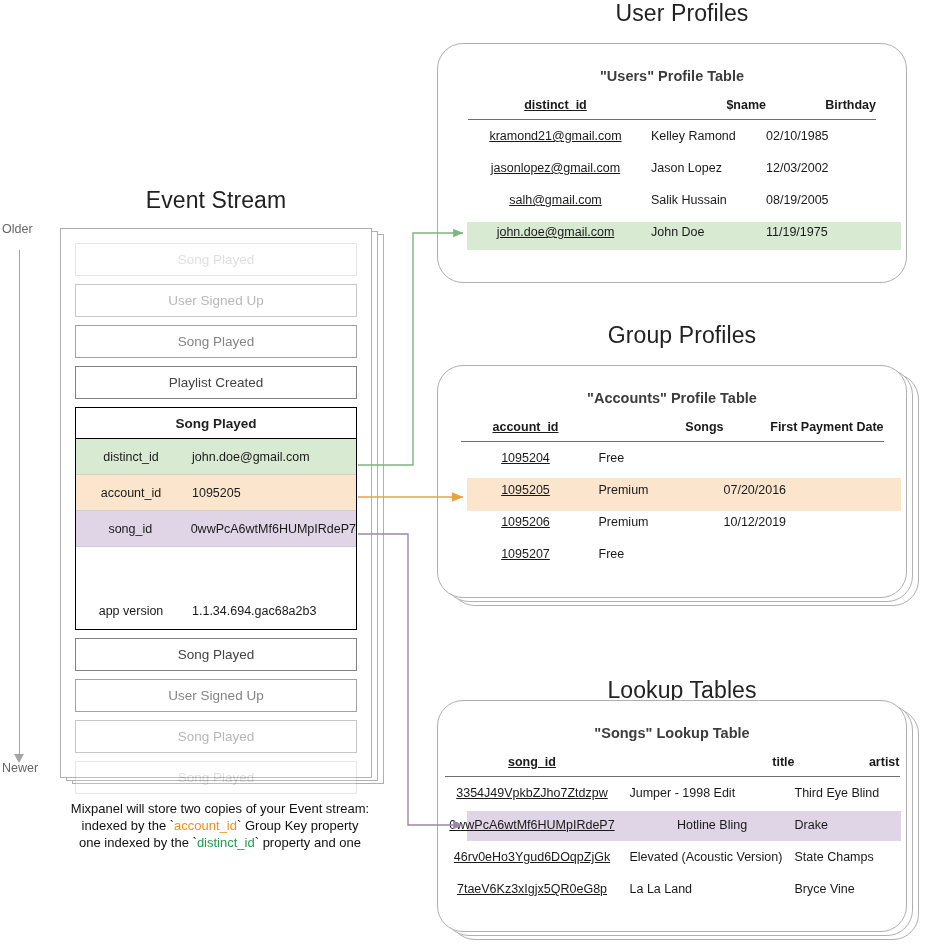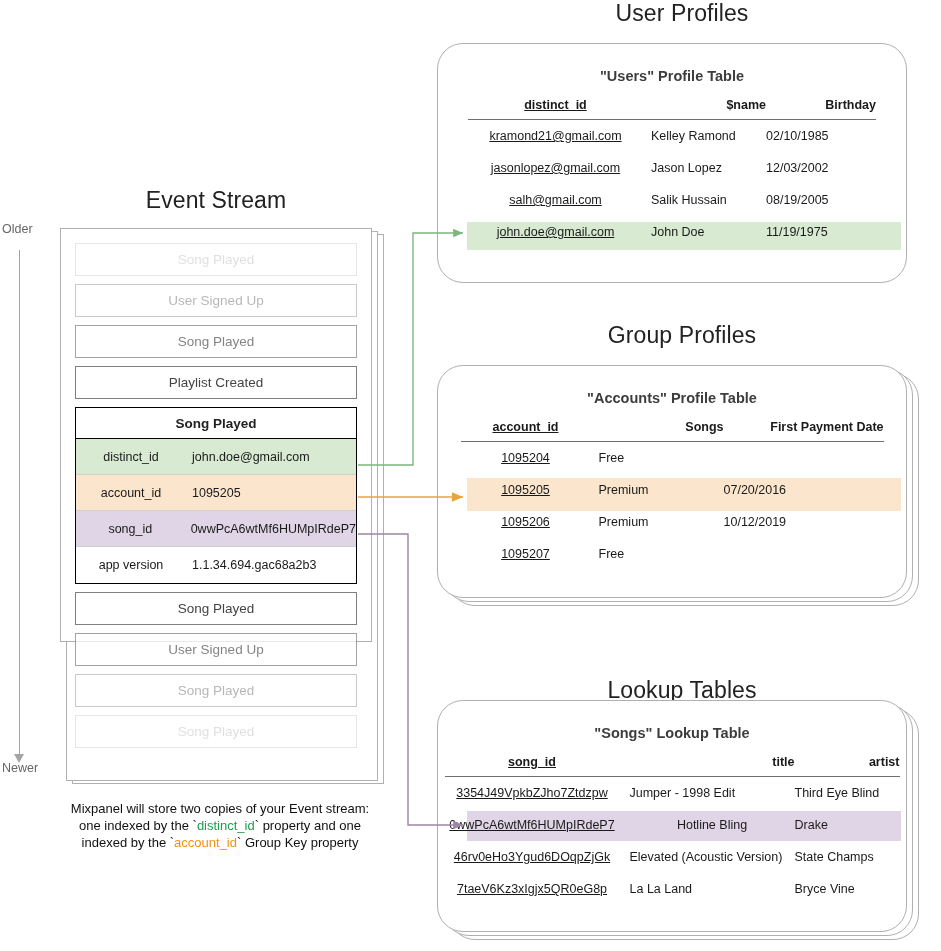--- a/index.html
+++ b/index.html
@@ -28,21 +28,21 @@
     position:absolute;
     background:#ffffff;
     border:1.5px solid #b0b0b0;
     box-sizing:border-box;
   }
   .card-round{border-radius:26px;}
   .card-square{border-radius:0;}
 
   
   #event-stream-card{
-    left:60px; top:228px; width:312px; height:414px;
+    left:60px; top:228px; width:312px; height:550px;
     z-index:5;
   }
   .event-list{
     position:absolute; left:14px; top:14px; right:14px; bottom:14px;
   }
   .event-row{
     height:33px;
     border:1.2px solid #808080;
     box-sizing:border-box;
     display:flex;align-items:center;justify-content:center;
@@ -67,21 +67,21 @@
     height:30px;display:flex;align-items:center;justify-content:center;
     font-size:13.5px;font-weight:bold;color:#222;
     border-bottom:1.8px solid #000;
   }
   .ee-prop{
     height:36px;display:flex;align-items:center;
     font-size:12.5px;color:#1a1a1a;
     border-bottom:1px solid #cfcfcf;
     box-sizing:border-box;
   }
-  .ee-prop:last-child{border-bottom:none;}
+  .ee-prop:last-child{border-bottom:none;margin-top:46px;}
   .ee-key{width:110px;text-align:center;}
   .ee-val{flex:1;padding-left:6px;}
 
   
   #time-axis-line{
     left:19px; top:250px; width:1px; height:508px; background:#a5a5a5;
   }
   #time-axis-arrow{
     left:14px; top:754px;
     width:0;height:0;
@@ -329,18 +329,18 @@
   <path d="M 358,465 L 413,465 L 413,233 L 463,233" fill="none" stroke="#7cb57e" stroke-width="1.4" marker-end="url(#ah-green)"></path>
 
   <path d="M 358,497 L 463,497" fill="none" stroke="#e8a33d" stroke-width="1.6" marker-end="url(#ah-orange)"></path>
 
   <path d="M 358,534 L 408,534 L 408,825 L 463,825" fill="none" stroke="#9c86a8" stroke-width="1.4" marker-end="url(#ah-purple)"></path>
 </svg>
 
 <div class="abs" id="caption">
   <div>Mixpanel will store two copies of your Event stream:</div>
   <div>
+    <span>indexed by the `</span><span class="c-orange">account_id</span><span>` Group Key property</span>
+  </div>
+  <div>
     <span>one indexed by the `</span><span class="c-green">distinct_id</span><span>` property and one</span>
   </div>
-  <div>
-    <span>indexed by the `</span><span class="c-orange">account_id</span><span>` Group Key property</span>
-  </div>
 </div>
 
 </body></html>

